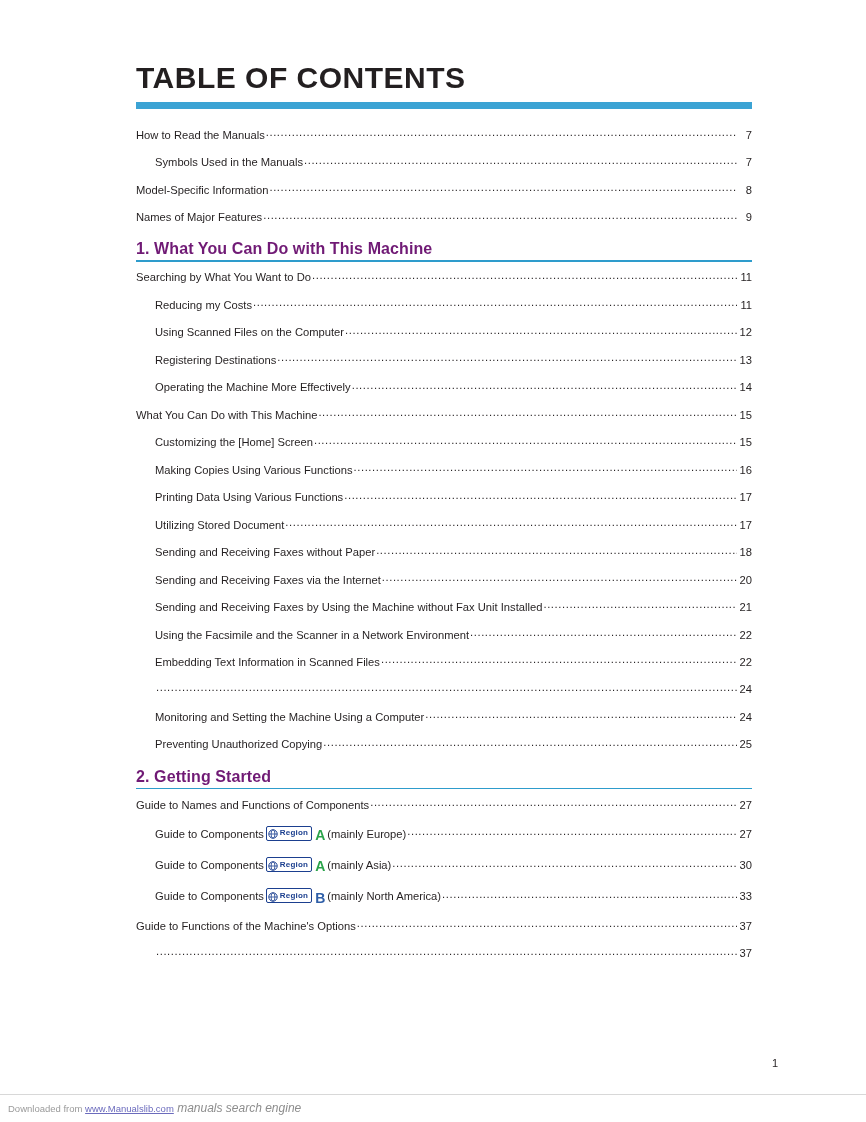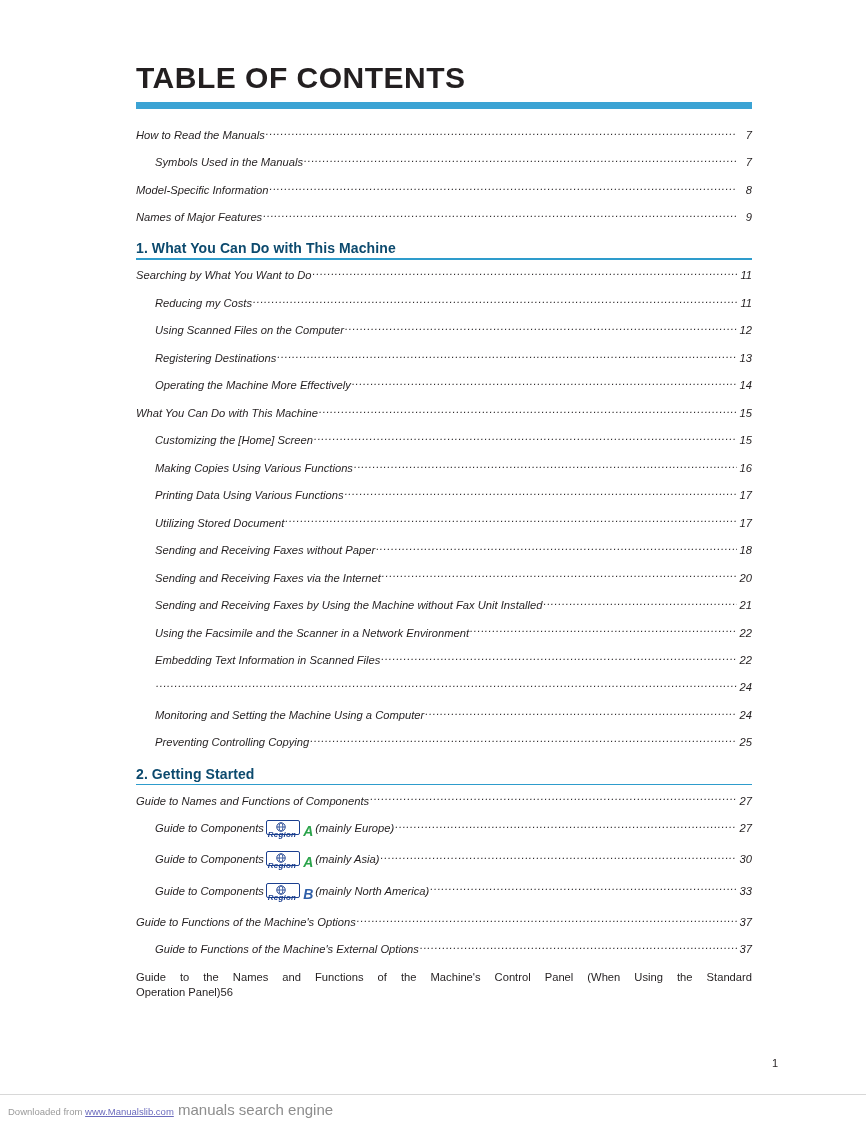--- a/index.html
+++ b/index.html
@@ -38,28 +38,27 @@
   }
   .title-rule {
     height: 7px;
     background: #3ba3d4;
     width: 616px;
     margin-bottom: 13px;
   }
   
   .entry {
     display: flex;
-    align-items: flex-start;
+    align-items: center;
     font-size: 11.2px;
     color: #231f20;
     line-height: 1.35;
     margin: 0;
     padding: 6.2px 0 6.2px 0;
     white-space: nowrap;
-    font-style: italic;
   }
   .entry.lvl1 { padding-left: 0px; }
   .entry.lvl2 { padding-left: 19px; }
   .entry .label {
     flex: 0 0 auto;
   }
   .entry .dots {
     flex: 1 1 auto;
     overflow: hidden;
     margin: 0 1px;
@@ -80,23 +79,23 @@
     flex: 0 0 auto;
     text-align: right;
     min-width: 14px;
   }
   
   .chapter {
     margin-top: 9px;
     margin-bottom: 2px;
   }
   .chapter .chap-text {
-    font-size: 14px;
+    font-size: 16px;
     font-weight: bold;
-    color: #0c4a6e;
+    color: #701a75;
     letter-spacing: 0.1px;
     padding-bottom: 2px;
   }
   .chapter .chap-rule {
     height: 1.6px;
     background: #2e9ccc;
     width: 616px;
   }
 
   
@@ -105,21 +104,20 @@
     align-items: center;
     vertical-align: middle;
     border: 1px solid #1b3f8f;
     border-radius: 2px;
     background: #ffffff;
     height: 13px;
     padding: 0 3px 0 1px;
     margin: 0 2px;
     position: relative;
     top: -1px;
-    flex-direction: column;
   }
   .region-badge .globe {
     width: 10px;
     height: 10px;
     margin-right: 2px;
     flex: 0 0 auto;
   }
   .region-badge .rlabel {
     font-size: 8px;
     font-weight: bold;
@@ -177,21 +175,22 @@
     font-size: 9.5px;
     color: #9a9a9a;
   }
   .footer-text a {
     color: #6b6bbd;
     text-decoration: underline;
     text-align: center;
   }
   .footer-text .tiny {
     color: #8d8d8d;
-    font-size: 15px;
+    font-size: 12px;
+    font-style: italic;
   }
 </style>
 </head>
 <body>
 
 <div class="page">
   <div class="content">
 
     <h1 class="toc-title">TABLE OF CONTENTS</h1>
     <div class="title-rule"></div>
@@ -303,21 +302,21 @@
       <div class="entry lvl2">
         <span class="dots"></span>
         <span class="pageno">24</span>
       </div>
       <div class="entry lvl2">
         <span class="label">Monitoring and Setting the Machine Using a Computer</span>
         <span class="dots"></span>
         <span class="pageno">24</span>
       </div>
       <div class="entry lvl2">
-        <span class="label">Preventing Controlling Copying</span>
+        <span class="label">Preventing Unauthorized Copying</span>
         <span class="dots"></span>
         <span class="pageno">25</span>
       </div>
     </div>
 
     <div class="chapter">
       <div class="chap-text">2. Getting Started</div>
       <div class="chap-rule"></div>
     </div>
 
@@ -381,33 +380,24 @@
         <span class="dots"></span>
         <span class="pageno">33</span>
       </div>
 
       <div class="entry lvl1">
         <span class="label">Guide to Functions of the Machine's Options</span>
         <span class="dots"></span>
         <span class="pageno">37</span>
       </div>
       <div class="entry lvl2">
-        <span class="label">Guide to Functions of the Machine's External Options</span>
         <span class="dots"></span>
         <span class="pageno">37</span>
       </div>
 
-      <div class="entry-wrap">
-        <div class="line1">Guide to the Names and Functions of the Machine's Control Panel (When Using the Standard</div>
-        <div class="line2">
-          <span class="label">Operation Panel)</span>
-          <span class="dots"></span>
-          <span class="pageno">56</span>
-        </div>
-      </div>
     </div>
 
   </div>
 
   <div class="page-number">1</div>
 
   <div class="footer-bar"></div>
   <div class="footer-text">
     <span>Downloaded from </span><a href="#">www.Manualslib.com</a><span class="tiny"> manuals search engine</span>
   </div>

